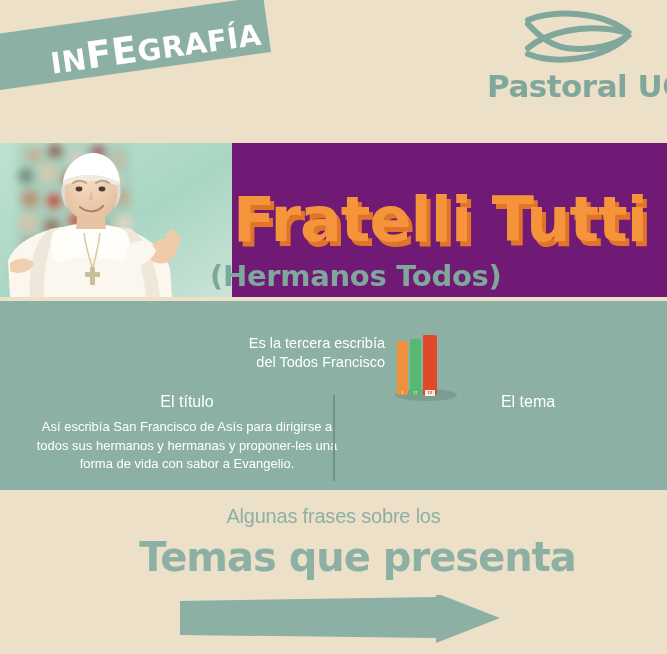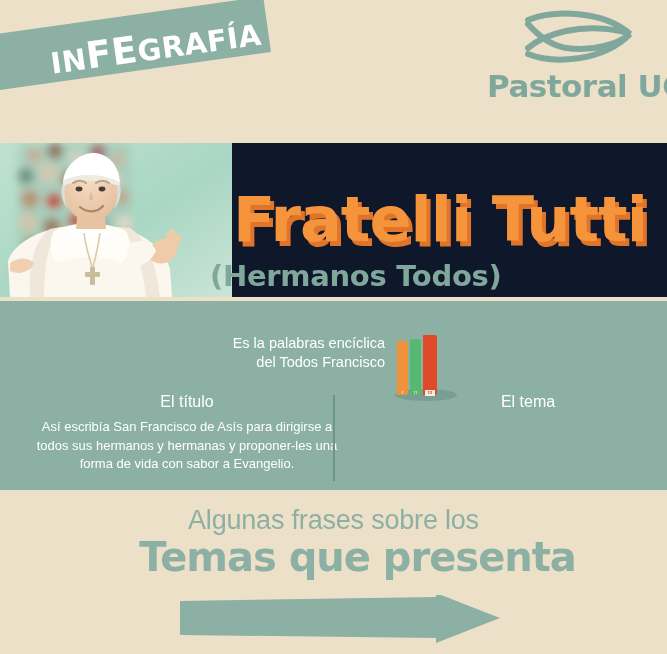--- a/index.html
+++ b/index.html
@@ -83,21 +83,21 @@
     white-space: nowrap;
     text-align: center;
     padding-left: 14px;
   }
 
   
   .hero {
     position: absolute;
     left: 0; top: 143px;
     width: 667px; height: 154px;
-    background: #0f172a;
+    background: #701a75;
     overflow: hidden;
   }
   .pope-photo {
     position: absolute;
     left: 0; top: 0;
     width: 232px; height: 154px;
     overflow: hidden;
   }
   .hero-title {
     position: absolute;
@@ -231,21 +231,21 @@
     width: 667px; height: 164px;
     background: #EDE0C8;
   }
   .bottom-line1 {
     position: absolute;
     left: 0; top: 15px;
     width: 667px;
     text-align: center;
     color: #8CB0A4;
     font-family: "Liberation Sans", sans-serif;
-    font-size: 27px;
+    font-size: 20px;
     letter-spacing: -0.2px;
   }
   .bottom-line2 {
     position: absolute;
     left: 0; top: 44px;
     width: 667px;
     text-align: center;
     color: #8CB0A4;
     font-family: "DejaVu Sans", sans-serif;
     font-weight: bold;
@@ -384,21 +384,21 @@
     </svg>
 
     <div class="hero-title">Fratelli Tutti</div>
     <div class="hero-subtitle">(Hermanos Todos)</div>
   </div>
 
   <div class="panel">
 
     <div class="enciclica-row">
       <div class="enciclica-text">
-        <div>Es la palabras encíclica</div>
+        <div>Es la tercera escribía</div>
         <div>del Todos Francisco</div>
       </div>
 
       <div class="books">
         <div class="book-shadow"></div>
         <div class="book book-1"></div>
         <div class="book book-2"></div>
         <div class="book book-3"></div>
         <div class="book-label bl-1">I</div>
         <div class="book-label bl-2">II</div>

